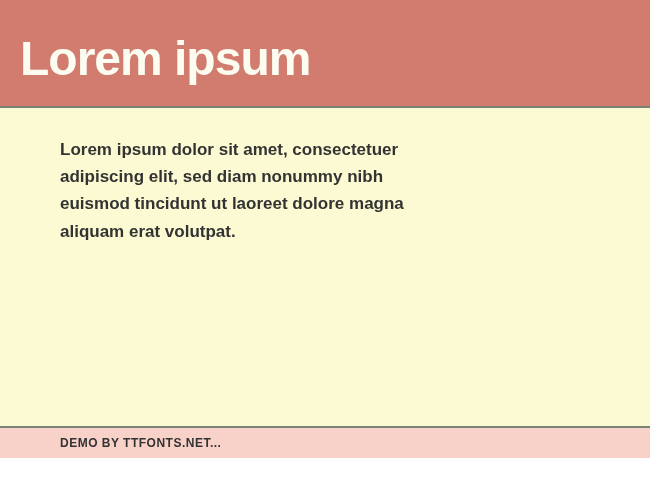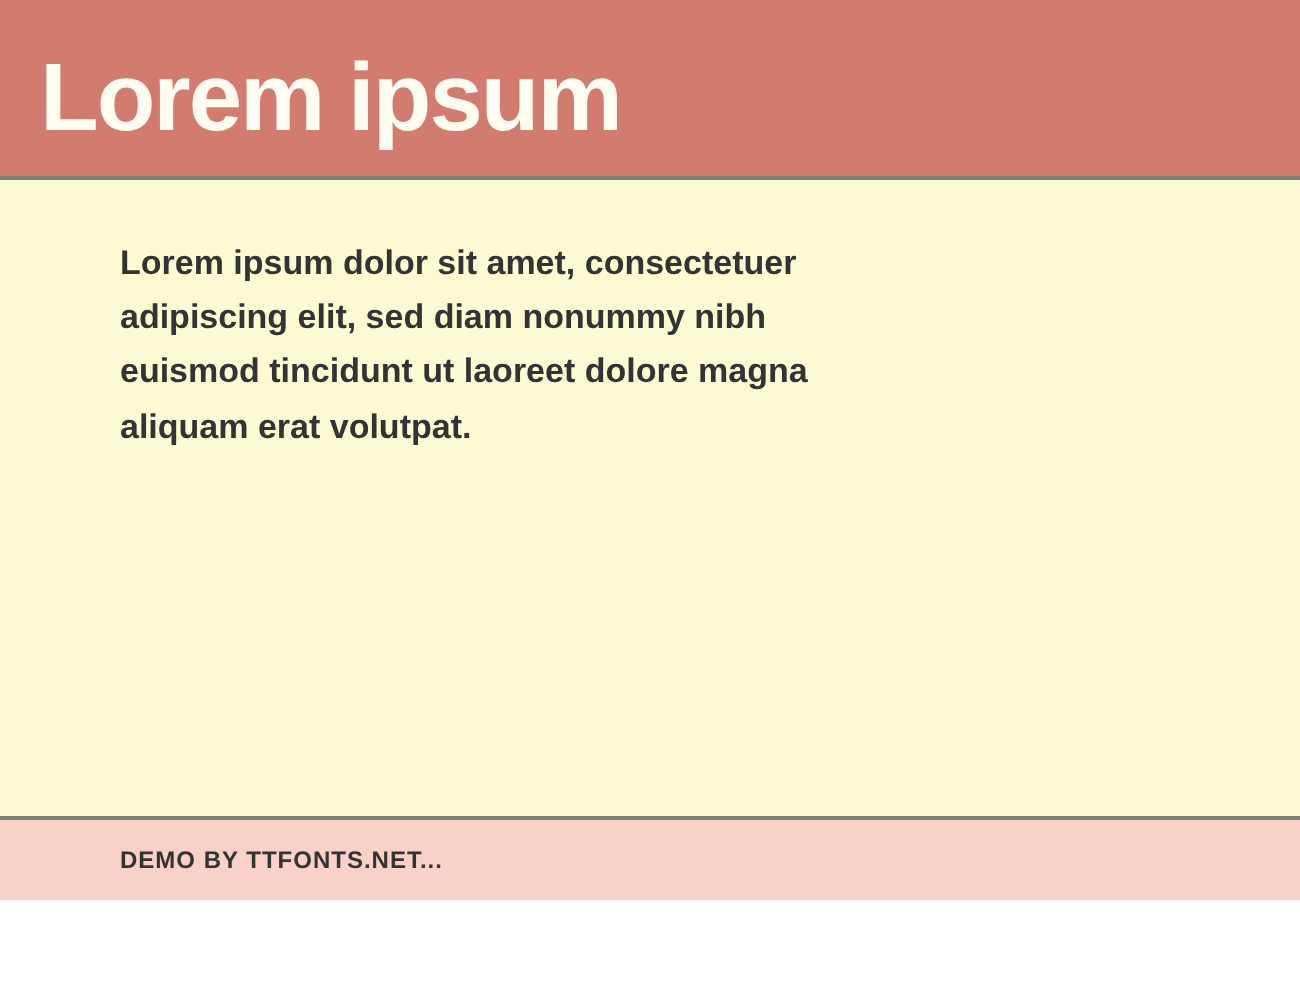--- a/index.html
+++ b/index.html
@@ -9,21 +9,21 @@
     }
     body {
       width: 650px;
       height: 500px;
       font-family: Arial, Helvetica, sans-serif;
       overflow: hidden;
     }
     .header {
       background-color: #d27b6f;
       padding: 35px 20px 25px 20px;
-      height: 88px;
+      height: 106px;
       display: flex;
       align-items: center;
     }
     .header-title {
       color: #fcfcf0;
       font-size: 48px;
       font-weight: bold;
       letter-spacing: -1px;
     }
     .content {
@@ -35,21 +35,21 @@
     }
     .body-text {
       color: #333333;
       font-size: 17px;
       font-weight: bold;
       line-height: 1.6;
       max-width: 380px;
     }
     .footer {
       background-color: #f8d1c8;
-      height: 40px;
+      height: 30px;
       padding: 14px 60px;
       display: flex;
       align-items: center;
     }
     .footer-text {
       color: #333333;
       font-size: 12px;
       font-weight: bold;
       letter-spacing: 0.5px;
     }

